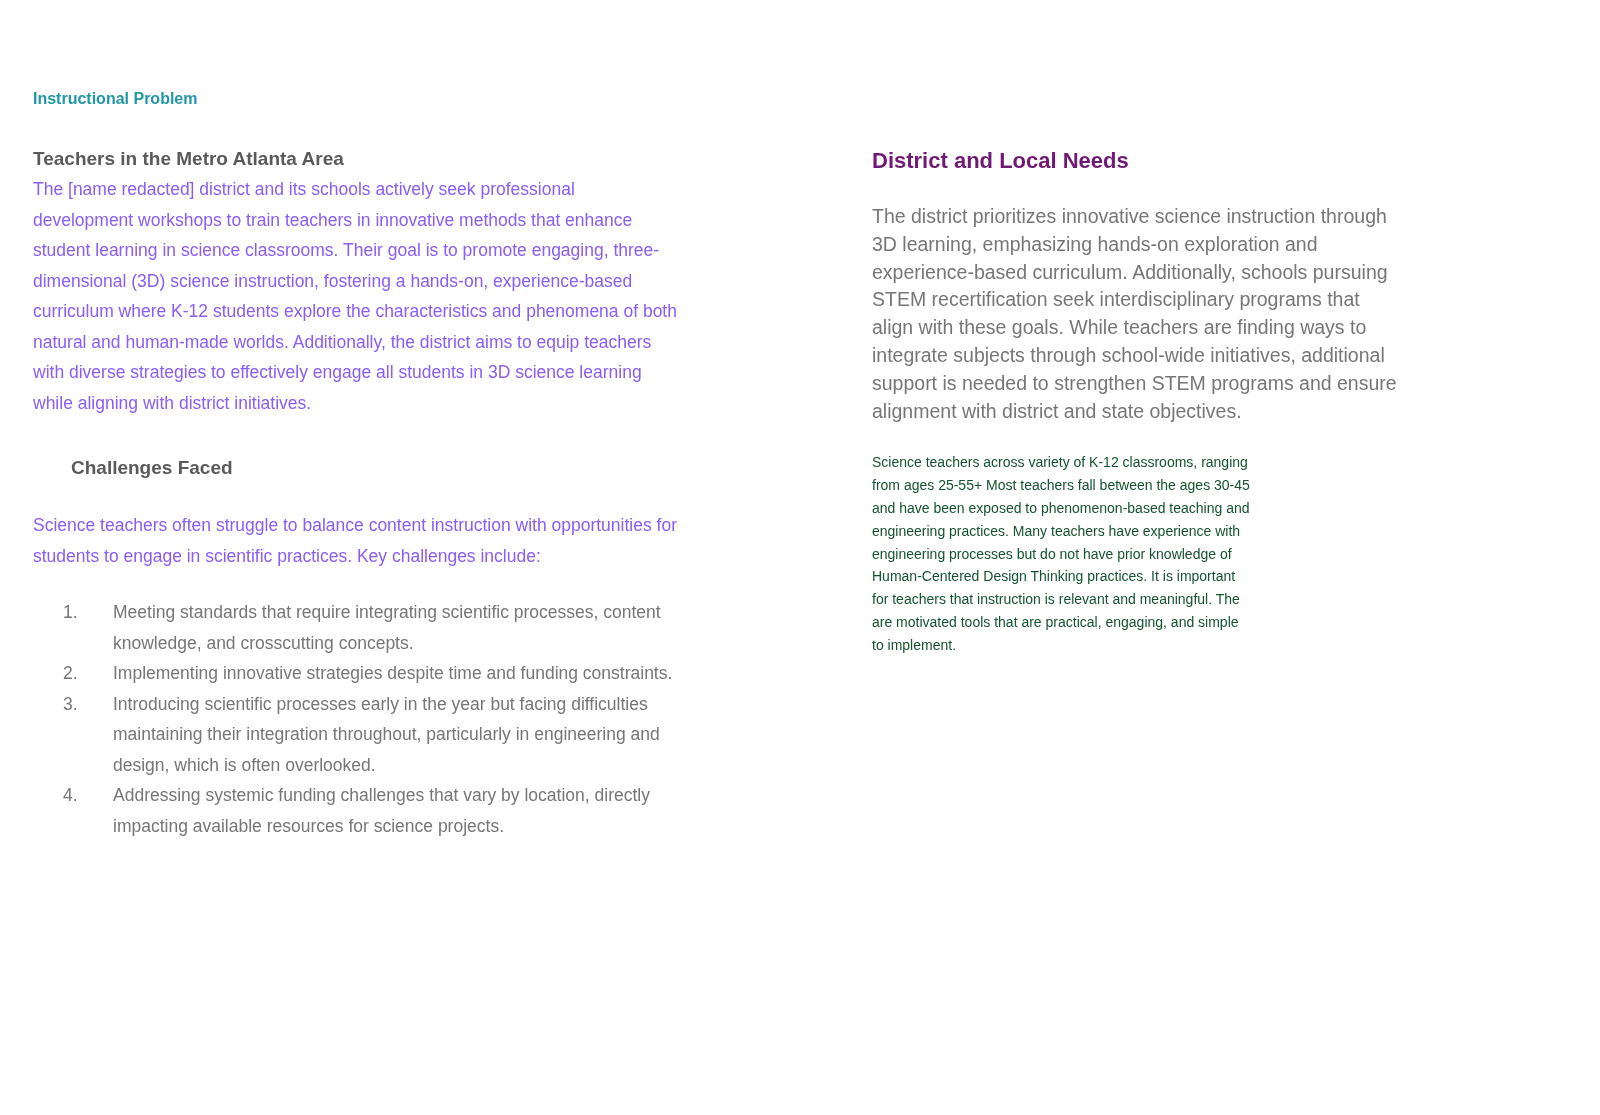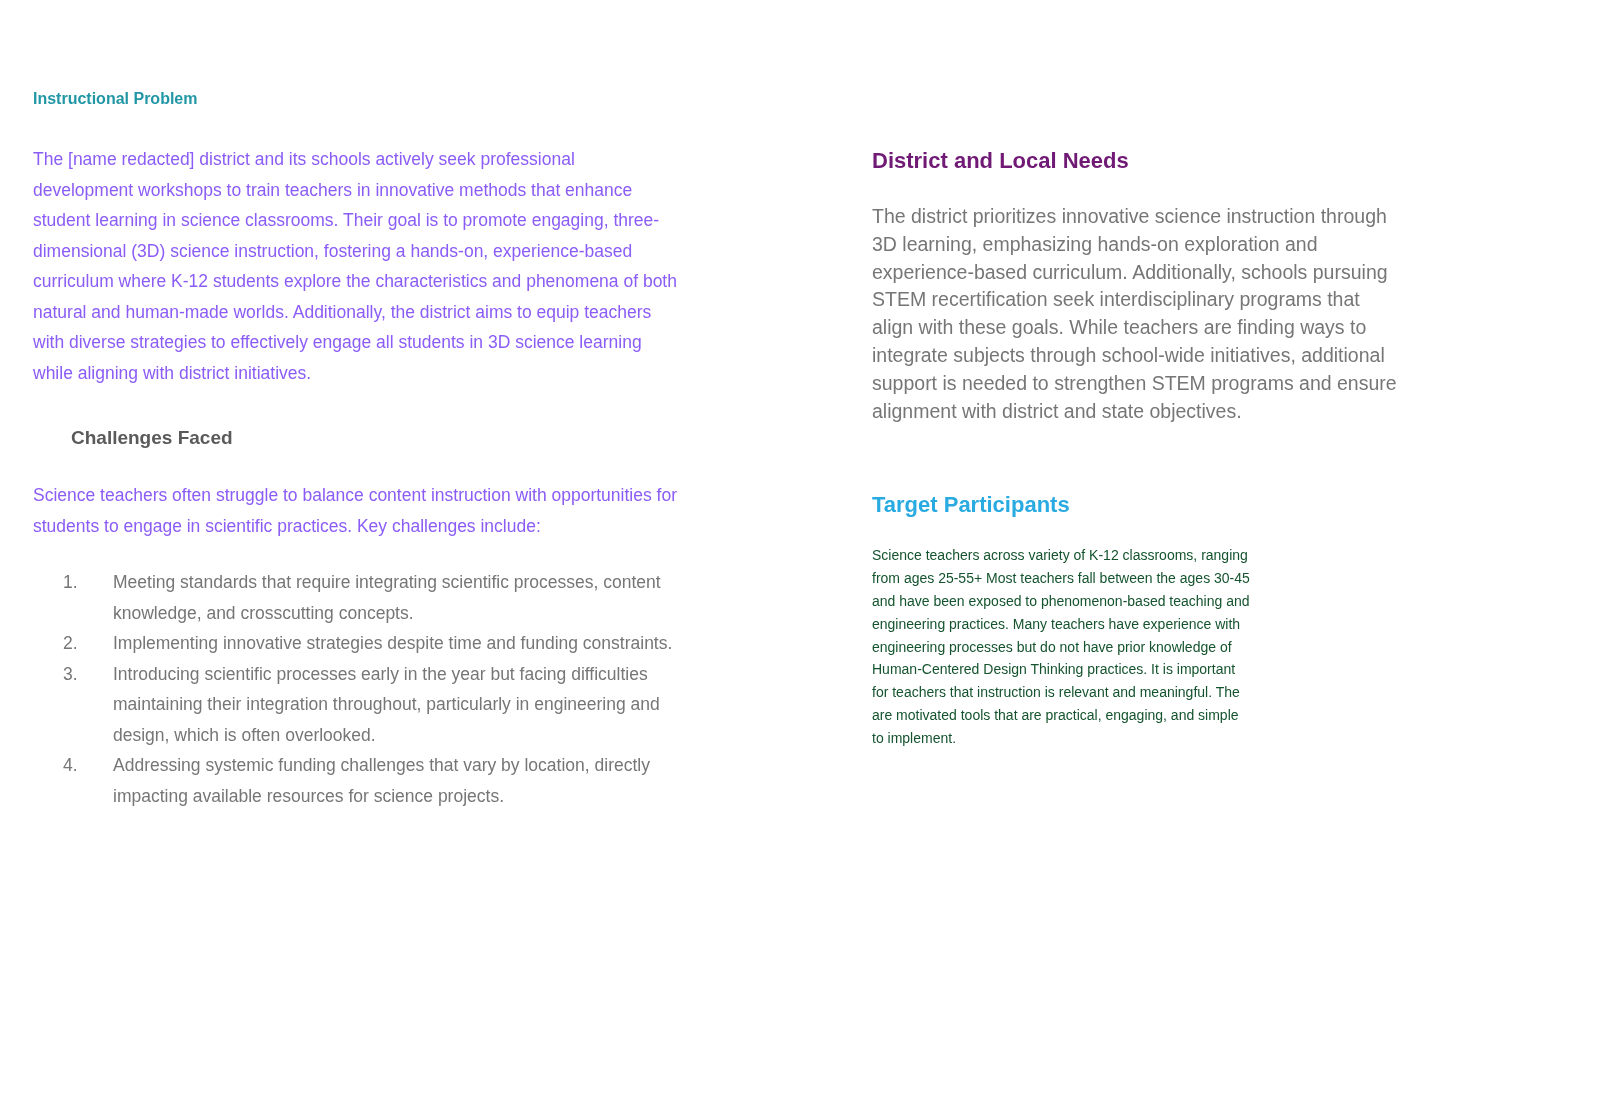--- a/index.html
+++ b/index.html
@@ -114,20 +114,21 @@
 </head>
 <body>
 
 <div class="page">
 
 
   <div class="section-heading">Instructional Problem</div>
 
   <div class="left-col">
 
+    <div class="left-subhead">Teachers in the Metro Atlanta Area</div>
 
     <div class="left-body">The [name redacted] district and its schools actively seek professional
 development workshops to train teachers in innovative methods that enhance
 student learning in science classrooms. Their goal is to promote engaging, three-
 dimensional (3D) science instruction, fostering a hands-on, experience-based
 curriculum where K-12 students explore the characteristics and phenomena of both
 natural and human-made worlds. Additionally, the district aims to equip teachers
 with diverse strategies to effectively engage all students in 3D science learning
 while aligning with district initiatives.</div>
 
@@ -171,21 +172,20 @@
 
     <div class="district-body">The district prioritizes innovative science instruction through
 3D learning, emphasizing hands-on exploration and
 experience-based curriculum. Additionally, schools pursuing
 STEM recertification seek interdisciplinary programs that
 align with these goals. While teachers are finding ways to
 integrate subjects through school-wide initiatives, additional
 support is needed to strengthen STEM programs and ensure
 alignment with district and state objectives.</div>
 
-    <div class="right-heading-participants">Target Participants</div>
 
     <div class="participants-body">Science teachers across variety of K-12 classrooms, ranging
 from ages 25-55+ Most teachers fall between the ages 30-45
 and have been exposed to phenomenon-based teaching and
 engineering practices. Many teachers have experience with
 engineering processes but do not have prior knowledge of
 Human-Centered Design Thinking practices. It is important
 for teachers that instruction is relevant and meaningful. The
 are motivated tools that are practical, engaging, and simple
 to implement.</div>

